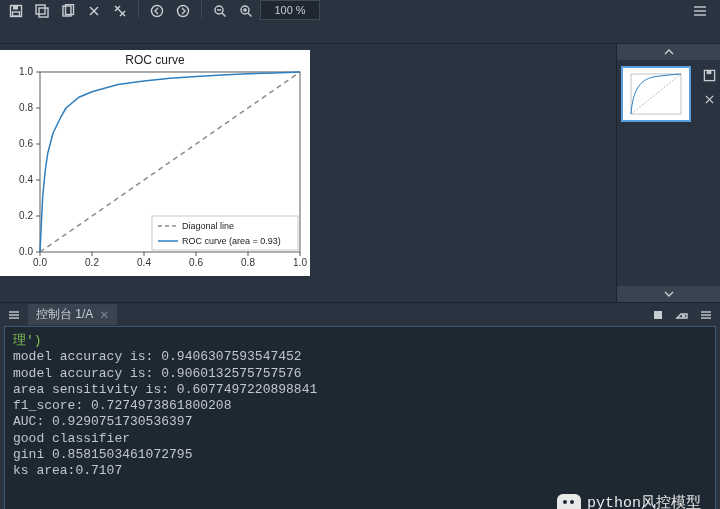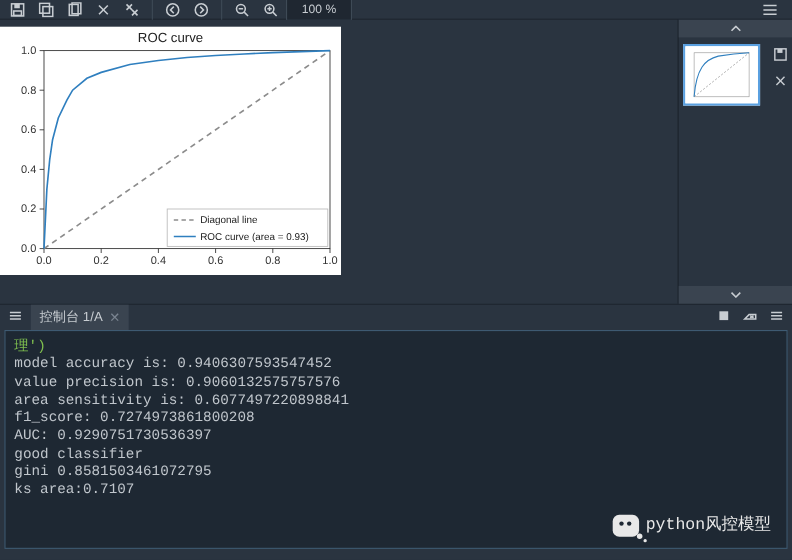--- a/index.html
+++ b/index.html
@@ -1,21 +1,21 @@
 <!DOCTYPE html>
 <html><head>
 <meta charset="utf-8">
 <style>
   * { box-sizing: border-box; margin: 0; padding: 0; }
   html, body { width: 720px; height: 509px; overflow: hidden; font-family: "Segoe UI", Arial, sans-serif; }
   body { background: #2a3440; color: #c8cdd2; font-size: 12px; }
 
   
   .toolbar {
-    height: 18px; background: #2a3440; display: flex; align-items: center;
+    height: 44px; background: #2a3440; display: flex; 
     padding: 0 4px; gap: 2px; border-bottom: 1px solid #1c232c;
   }
   .tb-btn {
     width: 24px; height: 22px; display: flex; align-items: center; justify-content: center;
     cursor: pointer; border-radius: 2px;
   }
   .tb-sep { width: 1px; height: 18px; background: #3e4a56; margin: 0 4px; }
   .tb-zoom {
     width: 60px; height: 20px; background: #1f2731; border: 1px solid #3e4a56;
     color: #c8cdd2; font-size: 11px; text-align: center; line-height: 18px;
@@ -48,21 +48,21 @@
   .thumb {
     width: 70px; height: 56px; background: #fff; border: 2px solid #5aa0e0;
     margin: 2px 0; cursor: pointer;
   }
   .thumb-side-btns { position: absolute; right: 2px; top: 6px; display: flex; flex-direction: column; gap: 6px; }
   .thumb-side-btn { width: 18px; height: 18px; display:flex; align-items:center; justify-content:center; cursor:pointer; }
 
   
   .console-head {
     height: 24px; background: #2a3440; border-top: 1px solid #1c232c;
-    display: flex; padding: 0 4px; gap: 4px;
+    display: flex; align-items: center; padding: 0 4px; gap: 4px;
   }
   .console-tab {
     padding: 2px 8px; font-size: 12px; background: #3a4450; color: #c8cdd2;
     display: flex; align-items: center; gap: 6px; cursor: pointer;
   }
   .console-tab .x { color: #7a8490; cursor: pointer; font-size: 12px; }
   .head-icon { width: 20px; height: 20px; display:flex; align-items:center; justify-content:center; cursor:pointer; }
   .console-body {
     height: 199px; background: #1e2833; border: 1px solid #3e5a72; margin: 0 4px 0 4px;
     padding: 6px 8px; font-family: "Consolas","Courier New",monospace; font-size: 13px;
@@ -282,21 +282,21 @@
     <svg class="icon" width="12" height="10" viewBox="0 0 12 10" stroke-width="1.6">
         <line x1="1" y1="2" x2="11" y2="2"></line>
         <line x1="1" y1="5" x2="11" y2="5"></line>
         <line x1="1" y1="8" x2="11" y2="8"></line>
       </svg>
   </div>
 </div>
 <div class="console-body" id="console-body">
   <div class="console-line cl-lime">理')</div>
     <div class="console-line ">model accuracy is: 0.9406307593547452</div>
-    <div class="console-line ">value precision is: 0.9060132575757576</div>
+    <div class="console-line ">model accuracy is: 0.9060132575757576</div>
     <div class="console-line ">area sensitivity is: 0.6077497220898841</div>
     <div class="console-line ">f1_score: 0.7274973861800208</div>
     <div class="console-line ">AUC: 0.9290751730536397</div>
     <div class="console-line ">good classifier</div>
     <div class="console-line ">gini 0.8581503461072795</div>
     <div class="console-line ">ks area:0.7107</div>
     <div class="watermark">
     <span class="wm-bubble">
         <span class="wm-tail"></span>
         <span class="wm-tail2"></span>

